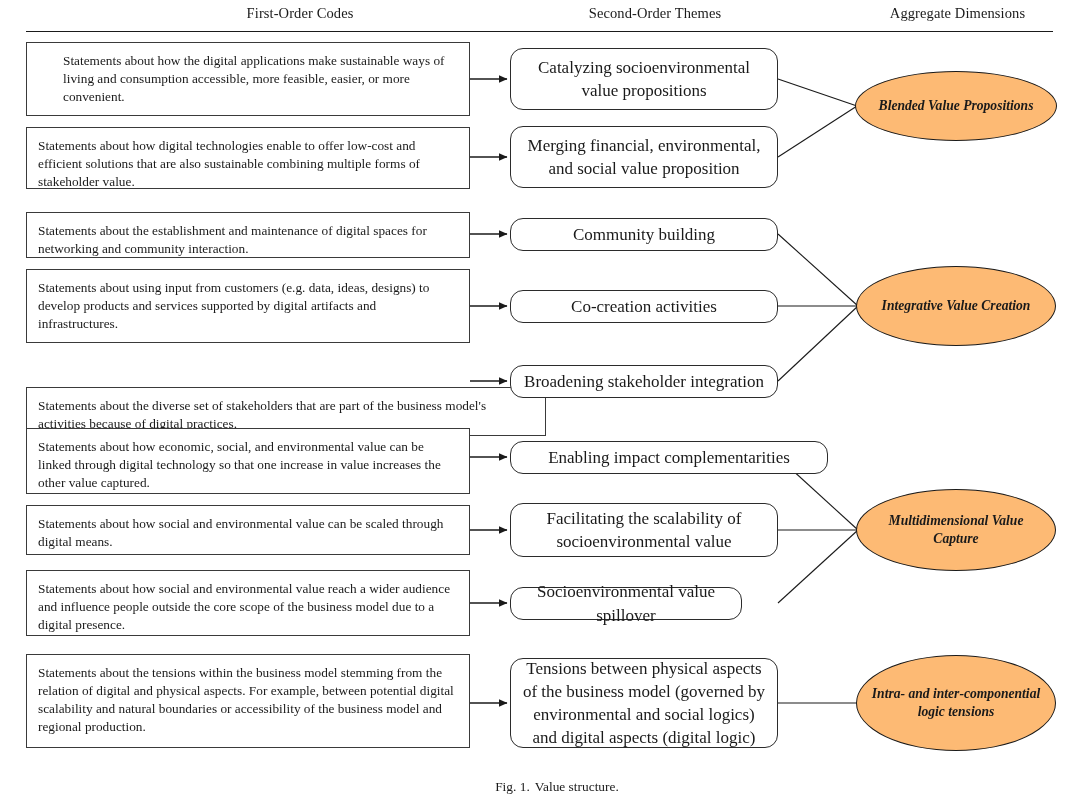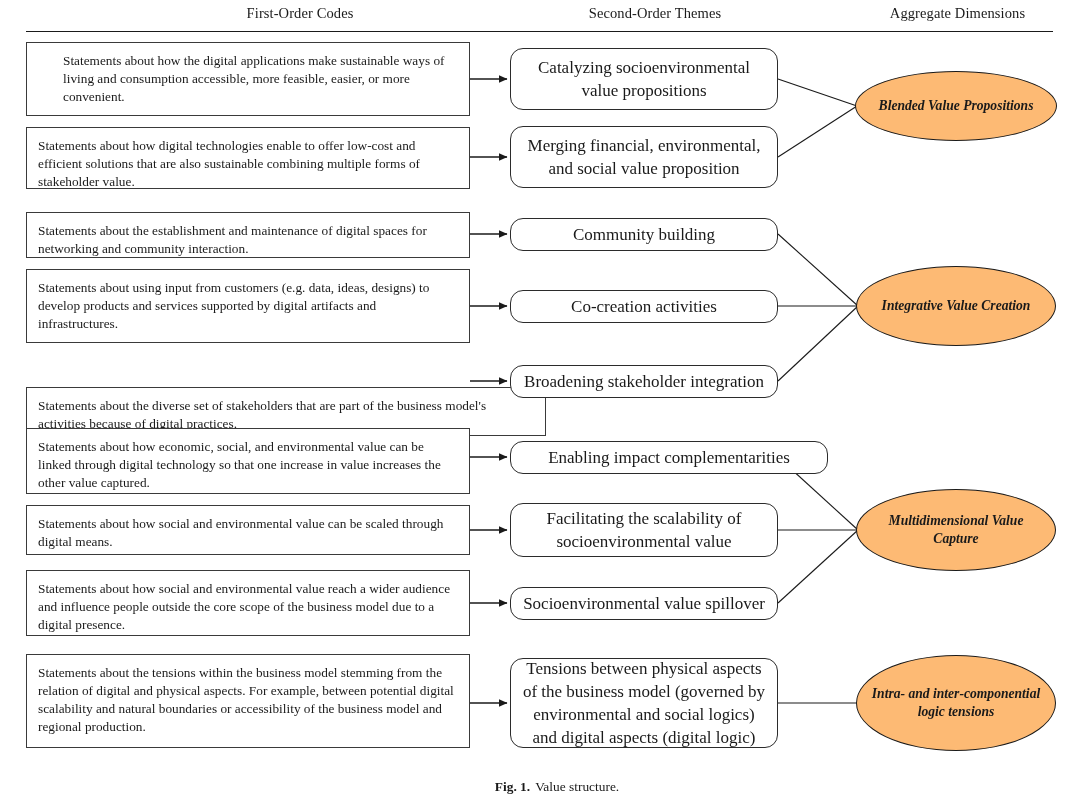--- a/index.html
+++ b/index.html
@@ -99,21 +99,21 @@
   .caption {
     position: absolute;
     left: 0;
     top: 779px;
     width: 1080px;
     text-align: center;
     font-size: 13.4px;
     white-space: nowrap;
   }
   .caption .cap-label {
-    font-weight: bold;
+    font-weight: normal;
     margin-left: 34px;
   }
   .caption .cap-text {
     margin-left: 5px;
   }
 </style>
 </head>
 <body>
 
 <div id="canvas">
@@ -169,21 +169,21 @@
   <div class="code-box" style="left:26px;  top:570px; width:444px; height:66px;">Statements about how social and environmental value reach a wider audience and influence people outside the core scope of the business model due to a digital presence.</div>
   <div class="code-box" style="left:26px;  top:654px; width:444px; height:94px;">Statements about the tensions within the business model stemming from the relation of digital and physical aspects. For example, between potential digital scalability and natural boundaries or accessibility of the business model and regional production.</div>
 
   <div class="theme-box" style="left:510px; top:48px;  width:268px; height:62px;">Catalyzing socioenvironmental value propositions</div>
   <div class="theme-box" style="left:510px; top:218px; width:268px; height:33px;">Community building</div>
   <div class="theme-box" style="left:510px; top:126px; width:268px; height:62px;">Merging financial, environmental, and social value proposition</div>
   <div class="theme-box" style="left:510px; top:290px; width:268px; height:33px;">Co-creation activities</div>
   <div class="theme-box" style="left:510px; top:365px; width:268px; height:33px;">Broadening stakeholder integration</div>
   <div class="theme-box" style="left:510px; top:441px; width:318px; height:33px;">Enabling impact complementarities</div>
   <div class="theme-box" style="left:510px; top:503px; width:268px; height:54px;">Facilitating the scalability of socioenvironmental value</div>
-  <div class="theme-box" style="left:510px; top:587px; width:268px; height:33px;">Socioenvironmental value spillover</div>
+  <div class="theme-box" style="left:510px; top:587px; width:232px; height:33px;">Socioenvironmental value spillover</div>
   <div class="theme-box" style="left:510px; top:658px; width:268px; height:90px;">Tensions between physical aspects of the business model (governed by environmental and social logics) and digital aspects (digital logic)</div>
 
   <div class="dim-ellipse" style="left:855px; top:71px;  width:202px; height:70px;">Blended Value Propositions</div>
   <div class="dim-ellipse" style="left:856px; top:266px; width:200px; height:80px;">Integrative Value Creation</div>
   <div class="dim-ellipse" style="left:856px; top:489px; width:200px; height:82px;">Multidimensional Value Capture</div>
   <div class="dim-ellipse" style="left:856px; top:655px; width:200px; height:96px;">Intra- and inter-componential logic tensions</div>
 
   <div class="caption">
     <span class="cap-label">Fig. 1.</span><span class="cap-text">Value structure.</span>
   </div>

